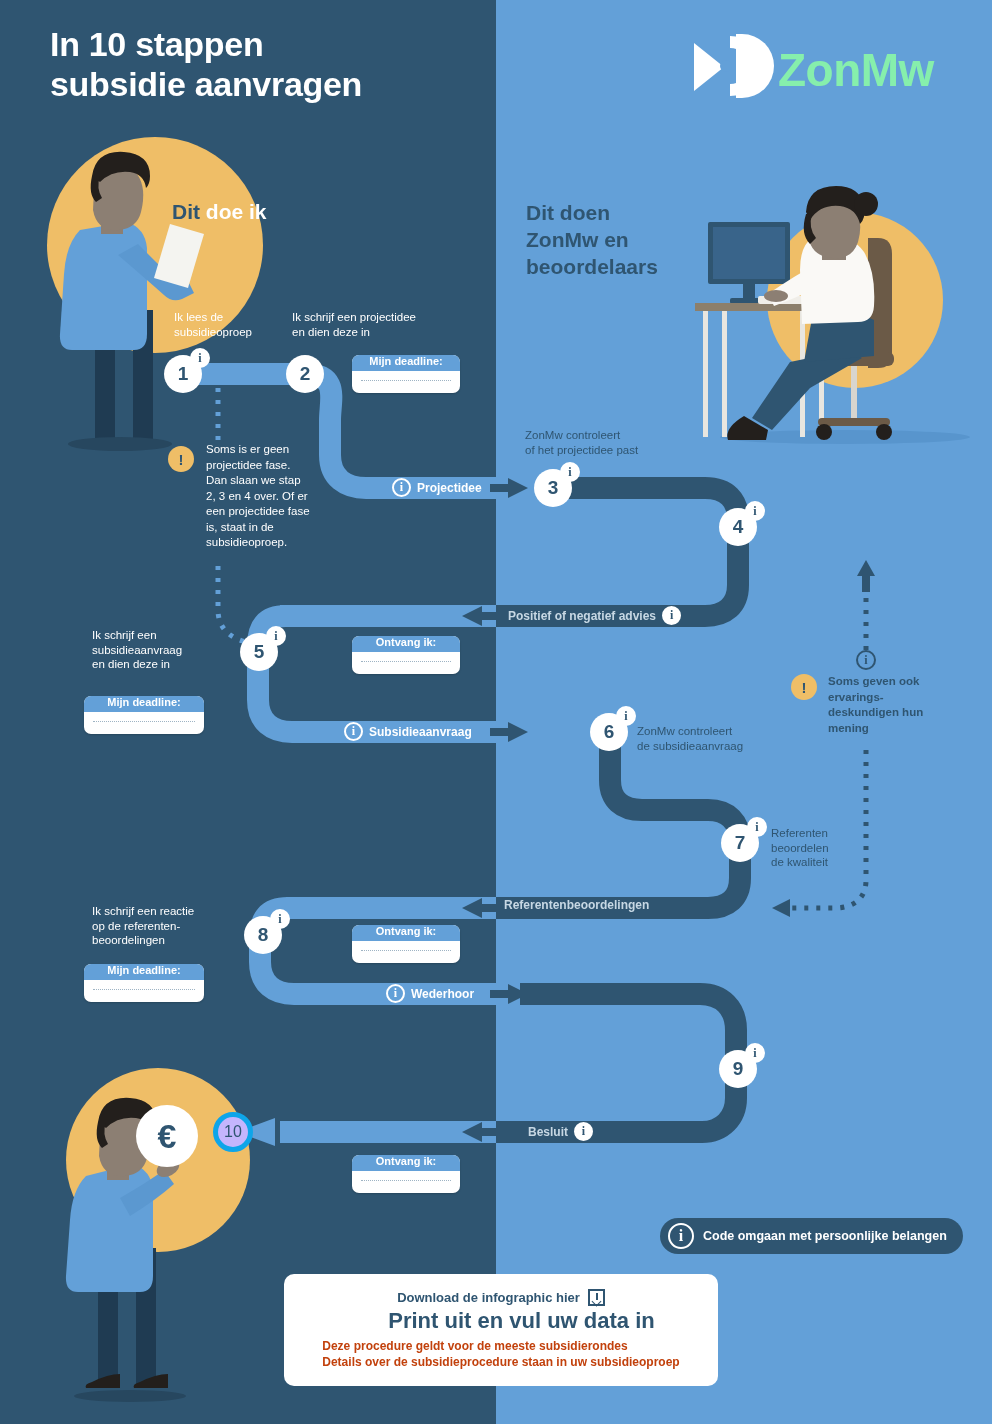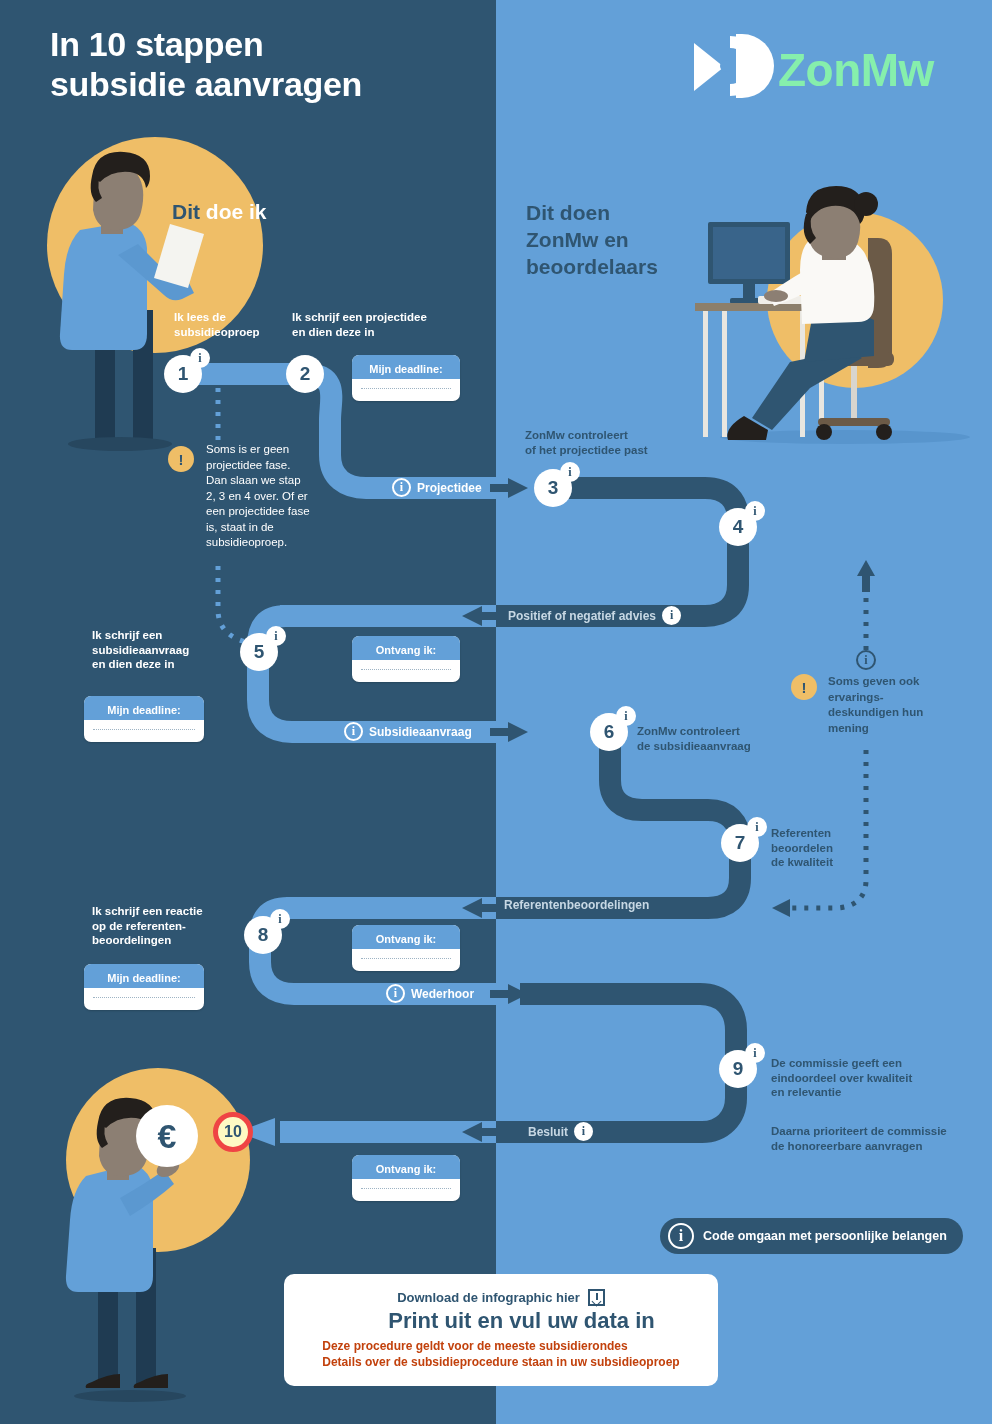--- a/index.html
+++ b/index.html
@@ -30,38 +30,38 @@
   }
   .dit-doe {
     left:172px; top:200px; font-size:21px; font-weight:bold; color:#ffffff;
   }
   .dit-doe b.dark { color:#2F5571; }
   .dit-doen {
     left:526px; top:200px; font-size:21px; font-weight:bold; color:#2F5571;
     line-height:1.28;
   }
 
-  .lbl { font-size:11.5px; font-weight:bold; line-height:1.28; }
+  .lbl { font-size:11.5px; font-weight:normal; line-height:1.28; }
   .lbl.white { color:#ffffff; }
   .lbl.dark  { color:#2F5571; }
 
   .note { font-size:11.5px; font-weight:normal; line-height:1.35; }
   .note.white { color:#ffffff; }
   .note.dark  { color:#2F5571; font-weight:bold; }
 
   
   .card {
     position:absolute; width:108px; border-radius:7px;
     background:#ffffff; overflow:hidden;
     box-shadow:0 1px 2px rgba(0,0,0,.18);
   }
   .card .hd {
     background:#63A0D8; color:#ffffff;
     font-size:11px; font-weight:bold; text-align:center;
-    padding:8px 0 4px 0;
+    padding:0 0 4px 0;
   }
   .card .ln {
     height:22px; position:relative;
   }
   .card .ln:after {
     content:""; position:absolute; left:9px; right:9px; top:9px;
     border-top:1.5px dotted #9fb4c4;
   }
 
   
@@ -141,22 +141,22 @@
   .dlicon:before {
     content:""; position:absolute; left:6px; top:2px; width:1.8px; height:7px; background:#2F5571;
   }
   .dlicon:after {
     content:""; position:absolute; left:3.5px; top:6.5px; width:6px; height:6px;
     border-right:1.8px solid #2F5571; border-bottom:1.8px solid #2F5571;
     transform:rotate(45deg);
   }
   .step10 {
     position:absolute; width:40px; height:40px; border-radius:50%;
-    background:#fef9c3; border:5px solid #ef4444; color:#2F5571;
-    font-size:16px; font-weight:bold;
+    background:#c4b5fd; border:5px solid #0ea5e9; color:#2F5571;
+    font-size:16px; font-weight:normal;
     display:flex; align-items:center; justify-content:center; z-index:7;
   }
   .euro {
     position:absolute; width:62px; height:62px; border-radius:50%;
     background:#ffffff; color:#2F5571; font-size:34px; font-weight:bold;
     display:flex; align-items:center; justify-content:center; z-index:6;
   }
 </style>
 </head>
 <body>
@@ -338,26 +338,21 @@
 de subsidieaanvraag</div>
 
   <div class="tx lbl dark" style="left:771px; top:826px; width:120px; white-space:pre-line">Referenten
 beoordelen
 de kwaliteit</div>
 
   <div class="tx lbl white" style="left:92px; top:904px; width:150px; white-space:pre-line">Ik schrijf een reactie
 op de referenten-
 beoordelingen</div>
 
-  <div class="tx lbl dark" style="left:771px; top:1056px; width:215px; white-space:pre-line">De commissie geeft een
-eindoordeel over kwaliteit
-en relevantie</div>
-
-  <div class="tx lbl dark" style="left:771px; top:1124px; width:215px; white-space:pre-line">Daarna prioriteert de commissie
-de honoreerbare aanvragen</div>
+
 
   <div class="step" style="left:164px; top:355px;">
     <span>1</span>
   </div>
   <div class="istag" style="left:190px; top:348px;">i</div>
 
   <div class="step" style="left:286px; top:355px;">
     <span>2</span>
   </div>
 

